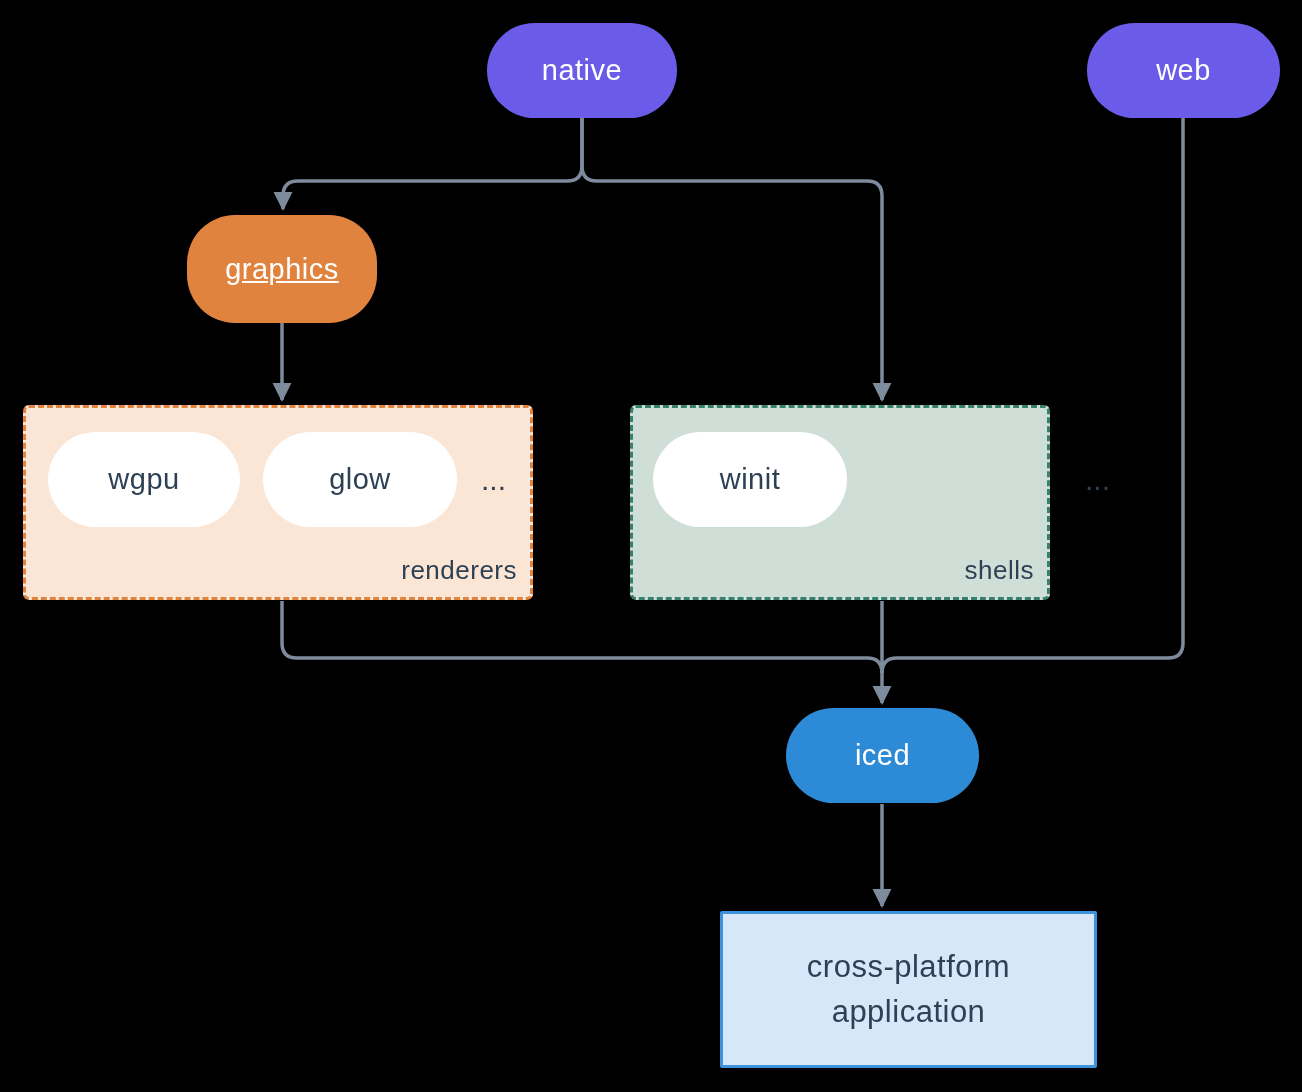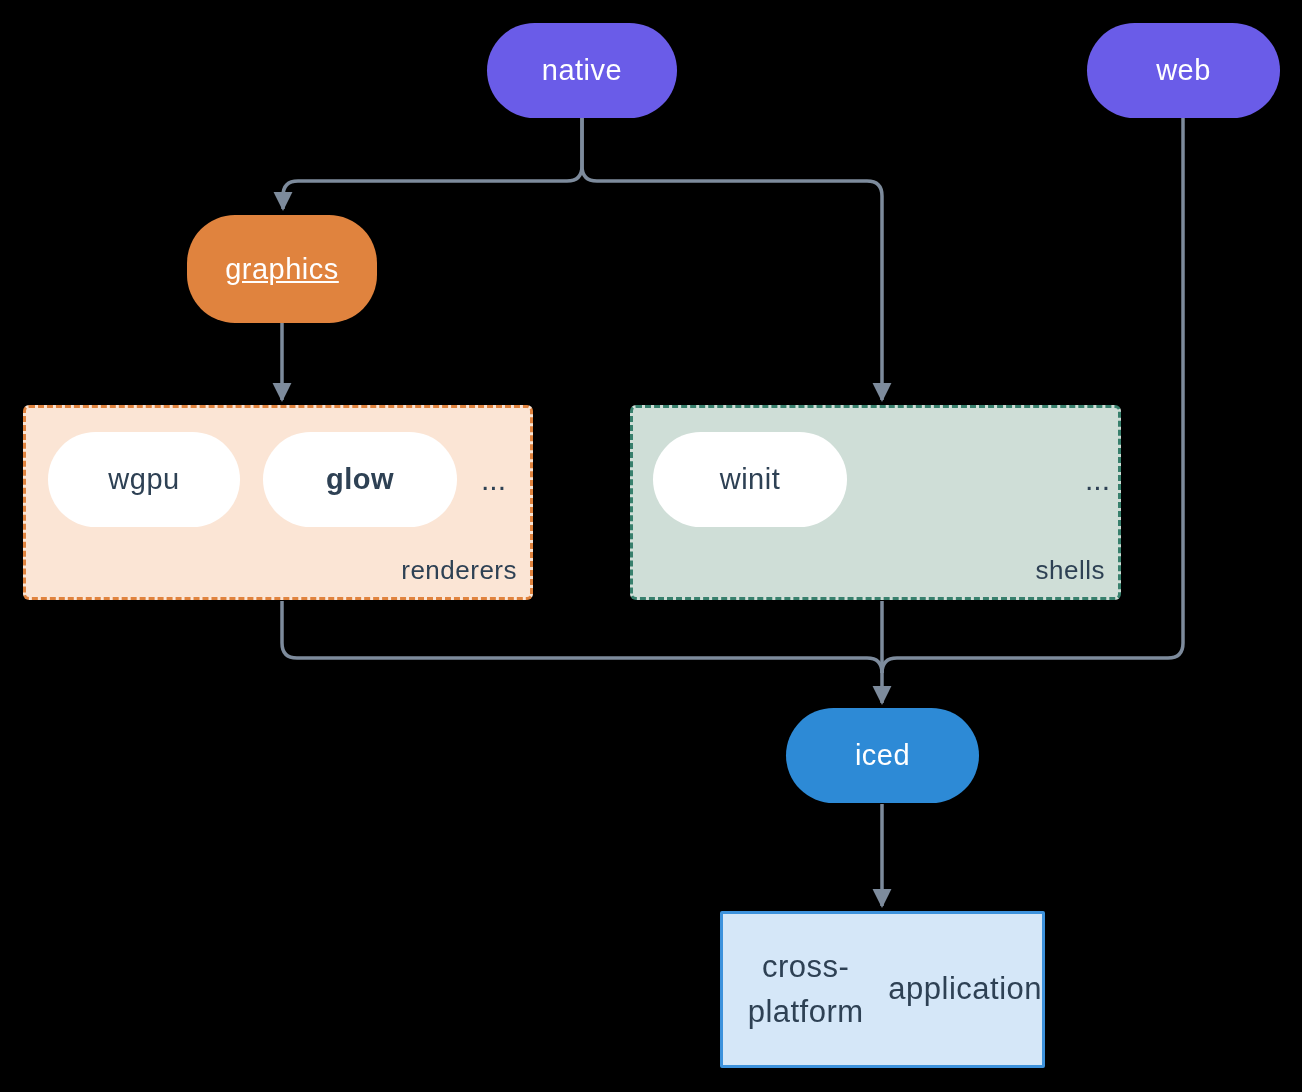--- a/index.html
+++ b/index.html
@@ -39,31 +39,31 @@
 
   .group {
     border-radius: 6px;
   }
   .group-renderers {
     left: 23px; top: 405px; width: 510px; height: 195px;
     background: #fbe5d5;
     border: 3px dashed #e0833e;
   }
   .group-shells {
-    left: 630px; top: 405px; width: 491px; height: 195px;
+    left: 630px; top: 405px; width: 420px; height: 195px;
     background: #cfded7;
     border: 3px dashed #38806d;
   }
   .group .pill {
     position: absolute;
     background: #ffffff;
     color: #2e4154;
   }
   .group-renderers .pill-wgpu   { left: 22px;  top: 24px; width: 192px; height: 95px; }
-  .group-renderers .pill-glow   { left: 237px; top: 24px; width: 194px; height: 95px; font-weight: bold; }
+  .group-renderers .pill-glow   { left: 237px; top: 24px; width: 194px; height: 95px; }
   .group-shells    .pill-winit  { left: 20px;  top: 24px; width: 194px; height: 95px; }
   .group-shells    .pill-glutin { left: 235px; top: 24px; width: 194px; height: 95px; }
 
   .ellipsis {
     position: absolute;
     top: 24px;
     height: 95px;
     display: flex;
     align-items: center;
     font-size: 30px;
@@ -75,26 +75,26 @@
   .group-label {
     position: absolute;
     right: 13px;
     bottom: 11px;
     font-size: 26px;
     letter-spacing: 0.5px;
     color: #2e4154;
   }
 
   .app-box {
-    left: 720px; top: 911px; width: 325px; height: 157px;
+    left: 720px; top: 911px; width: 377px; height: 157px;
     background: #d5e7f8;
     border: 3px solid #3d92dc;
     border-radius: 2px;
     display: flex;
-    flex-direction: row;
+    flex-direction: column;
     align-items: center;
     justify-content: center;
     font-size: 31px;
     letter-spacing: 0.5px;
     line-height: 1.45;
     color: #2e4154;
     text-align: center;
   }
 </style>
 </head>

